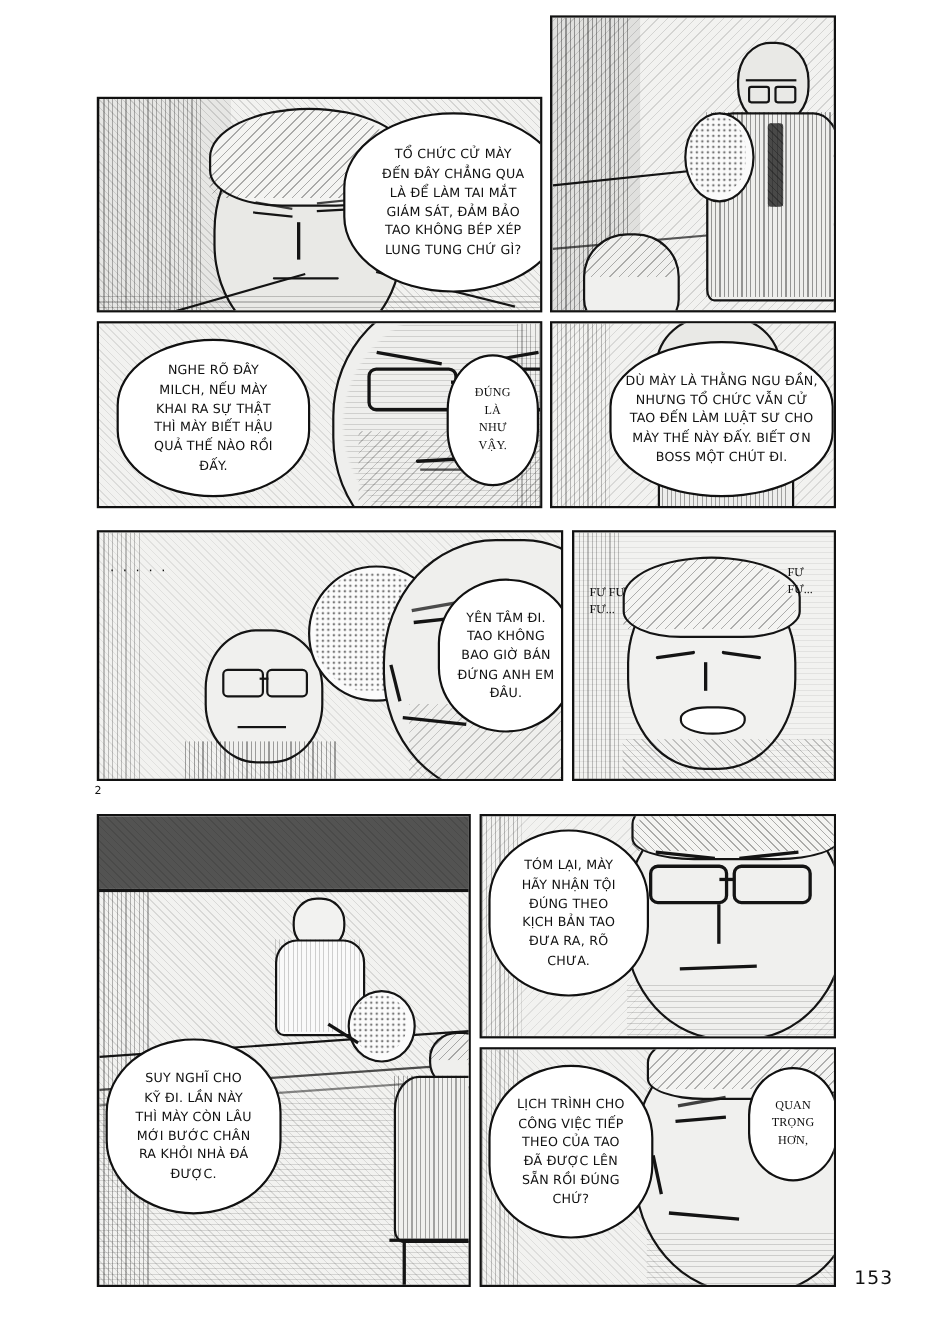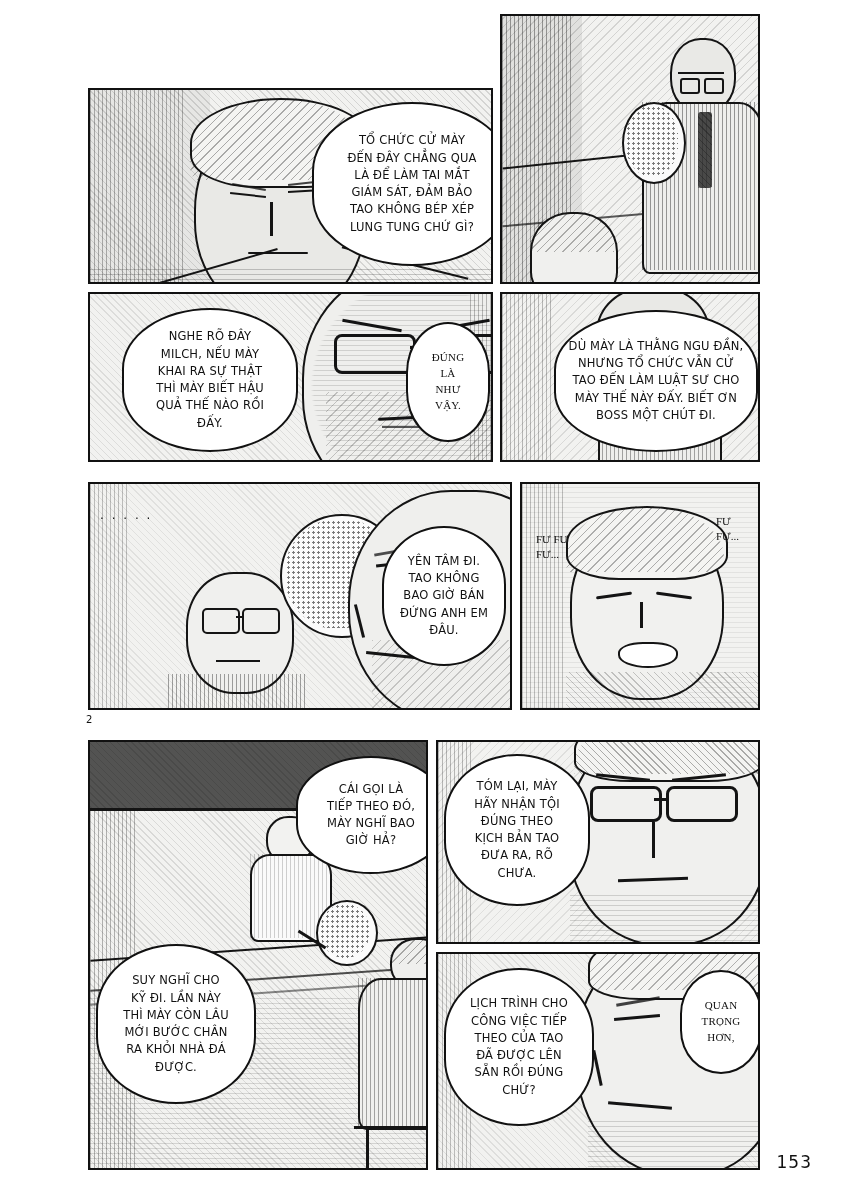--- a/index.html
+++ b/index.html
@@ -251,21 +251,21 @@
       <div class="line" style="left:340px;top:30px;width:60px;height:3px;transform:rotate(-10deg);"></div>
 
       <div class="line" style="left:320px;top:78px;width:3px;height:30px;"></div>
       <div class="line" style="left:288px;top:122px;width:72px;height:3px;border-radius:2px;transform:rotate(-3deg);"></div>
       <div class="line" style="left:292px;top:132px;width:64px;height:2px;opacity:.7;"></div>
       <div class="hatch-d2" style="left:236px;top:98px;width:180px;height:70px;opacity:.55;"></div>
 
       <div class="hatch-v" style="left:380px;top:0;width:25px;height:170px;opacity:.5;"></div>
     </div>
 
-    <div class="balloon" style="left:32px; top:14px; width:176px; height:144px;">
+    <div class="balloon" style="left:16px; top:14px; width:176px; height:144px;">
       <span class="txt">NGHE RÕ ĐÂY
 MILCH, NẾU MÀY
 KHAI RA SỰ THẬT
 THÌ MÀY BIẾT HẬU
 QUẢ THẾ NÀO RỒI
 ĐẤY.</span>
     </div>
 
     <div class="balloon small" style="left:316px; top:28px; width:84px; height:120px;">
       <span class="txt">ĐÚNG
@@ -312,21 +312,21 @@
       <div class="blob" style="left:258px;top:6px;width:210px;height:230px;border-radius:48% 40% 40% 48%;background:#efefed;"></div>
       <div class="line" style="left:286px;top:78px;width:46px;height:3px;transform:rotate(-6deg);"></div>
       <div class="line" style="left:284px;top:66px;width:42px;height:3px;transform:rotate(-10deg);opacity:.75;"></div>
       <div class="line" style="left:268px;top:120px;width:3px;height:34px;transform:rotate(-14deg);"></div>
       <div class="line" style="left:276px;top:170px;width:58px;height:3px;transform:rotate(6deg);"></div>
       <div class="hatch-d2" style="left:282px;top:156px;width:150px;height:72px;opacity:.5;"></div>
     </div>
 
     <div class="dotrow" style="left:10px; top:28px;">· · · · ·</div>
 
-    <div class="balloon" style="left:292px; top:42px; width:124px; height:140px;">
+    <div class="balloon" style="left:308px; top:42px; width:124px; height:140px;">
       <span class="txt">YÊN TÂM ĐI.
 TAO KHÔNG
 BAO GIỜ BÁN
 ĐỨNG ANH EM
 ĐÂU.</span>
     </div>
   </div>
 
   <div class="panel" style="left:520px; top:482px; width:240px; height:228px;">
     <div class="panel-art">
@@ -380,26 +380,20 @@
       <div class="blob" style="left:300px;top:196px;width:52px;height:48px;border-radius:46%;background:#efefed;"></div>
       <div class="hatch-d2" style="left:300px;top:196px;width:52px;height:26px;opacity:.85;
            -webkit-mask-image:radial-gradient(ellipse at 50% 90%, #000 72%, transparent 74%);"></div>
       <div class="blob" style="left:268px;top:236px;width:110px;height:148px;border-radius:20% 20% 8% 8%;background:#f0f0ee;"></div>
       <div class="hatch-v" style="left:268px;top:236px;width:110px;height:148px;opacity:.65;"></div>
       <div class="line" style="left:264px;top:384px;width:120px;height:3px;"></div>
       <div class="line" style="left:276px;top:386px;width:3px;height:44px;"></div>
 
     </div>
 
-    <div class="balloon" style="left:206px; top:14px; width:150px; height:118px;">
-      <span class="txt">CÁI GỌI LÀ
-TIẾP THEO ĐÓ,
-MÀY NGHĨ BAO
-GIỜ HẢ?</span>
-    </div>
 
     <div class="balloon" style="left:6px; top:202px; width:160px; height:160px;">
       <span class="txt">SUY NGHĨ CHO
 KỸ ĐI. LẦN NÀY
 THÌ MÀY CÒN LÂU
 MỚI BƯỚC CHÂN
 RA KHỎI NHÀ ĐÁ
 ĐƯỢC.</span>
     </div>
   </div>

